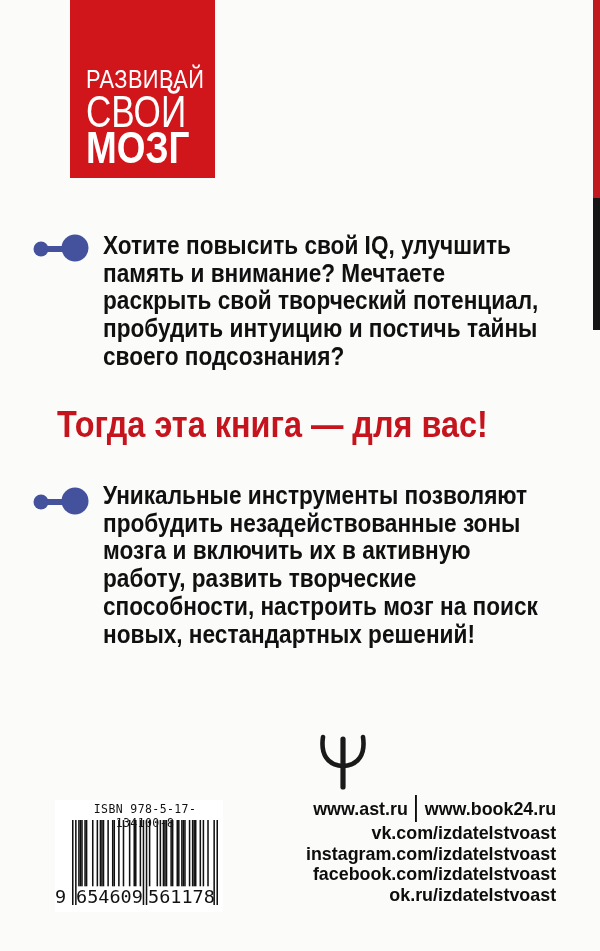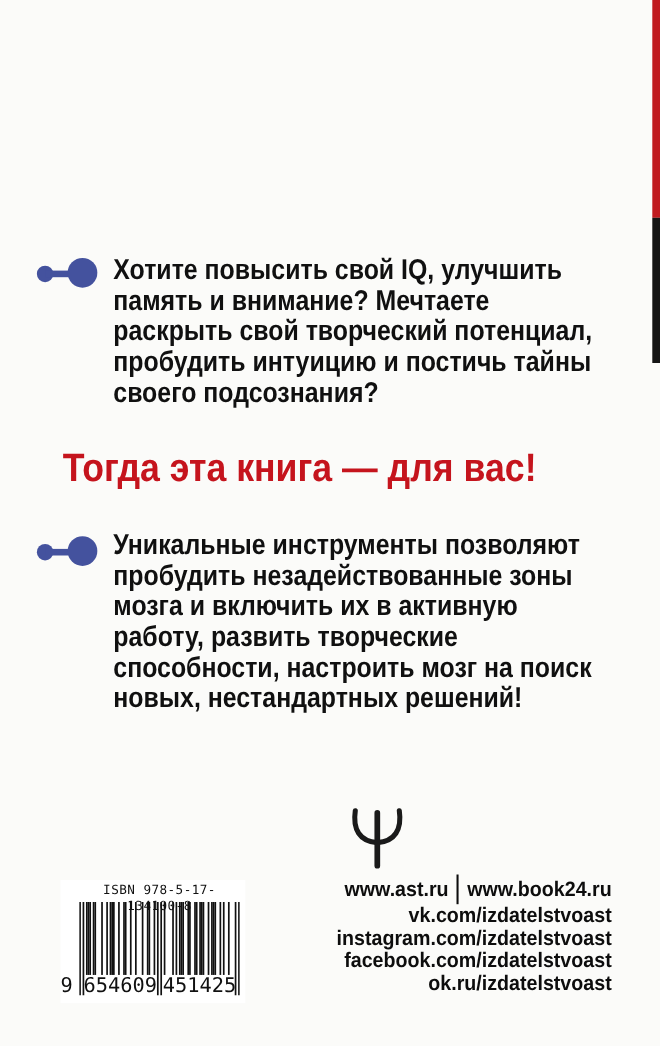--- a/index.html
+++ b/index.html
@@ -46,20 +46,25 @@
   .bc-digits span{position:absolute; top:0;}
   .d9{left:0; width:14px; text-align:left;}
   .g1{left:21px; width:66px; text-align:center;}
   .g2{left:93px; width:66px; text-align:center;}
 </style>
 </head>
 <body>
 
 <div class="cover">
 
+  <div class="logo">
+    <div class="logo-l1">РАЗВИВАЙ</div>
+    <div class="logo-l2">СВОЙ</div>
+    <div class="logo-l3">МОЗГ</div>
+  </div>
 
   <div class="strip strip-red"></div>
   <div class="strip strip-black"></div>
 
   <svg class="bullet b1" viewBox="0 0 56 28">
     <g fill="var(--bullet-blue,#44529e)">
       <circle cx="8" cy="15" r="7.5"></circle>
       <rect x="8" y="12" width="30" height="6"></rect>
       <circle cx="42" cy="14" r="13.5"></circle>
     </g>
@@ -153,17 +158,17 @@
         <rect x="80" y="0" width="1" height="78" fill="#111"></rect>
         <rect x="83" y="0" width="1" height="78" fill="#111"></rect>
         <rect x="85" y="0" width="1" height="78" fill="#111"></rect>
         <rect x="88" y="0" width="1" height="78" fill="#111"></rect>
         <rect x="92" y="0" width="1" height="100" fill="#111"></rect>
         <rect x="94" y="0" width="1" height="100" fill="#111"></rect>
       </svg>
     <div class="bc-digits">
       <span class="d9">9</span>
       <span class="g1">654609</span>
-      <span class="g2">451425</span>
+      <span class="g2">561178</span>
     </div>
   </div>
 
 </div>
 
 </body></html>

